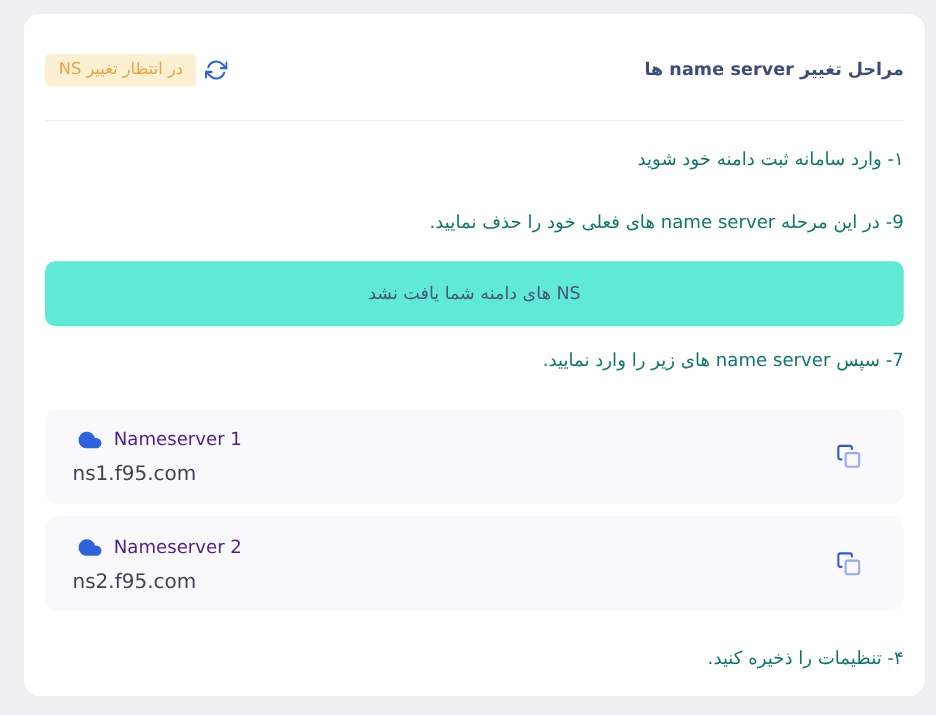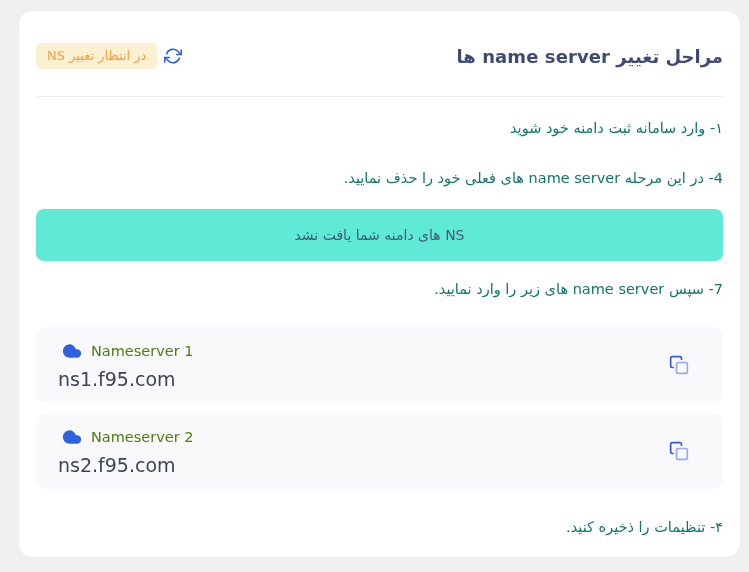--- a/index.html
+++ b/index.html
@@ -21,21 +21,21 @@
   }
   
   .header {
     margin-top: 32px;
     display: flex;
     align-items: center;
     justify-content: space-between;
     height: 26px;
   }
   .title {
-    font-size: 18px;
+    font-size: 14px;
     font-weight: 700;
     color: #3e4b78;
     letter-spacing: 0.1px;
   }
   .header-controls {
     display: flex;
     align-items: center;
     gap: 6px;
   }
   .refresh-btn {
@@ -99,25 +99,25 @@
   .ns-info { display: flex; flex-direction: column; }
   .ns-title-row {
     display: flex;
     align-items: center;
     gap: 9px;
     padding-left: 4px;
   }
   .ns-label {
     font-size: 14.5px;
     font-weight: 500;
-    color: #4d7c0f;
+    color: #4c1d95;
   }
   .ns-host {
     margin-top: 7px;
-    font-size: 19px;
+    font-size: 16px;
     color: #3f4356;
   }
   .copy-btn {
     background: none; border: none; cursor: pointer;
     width: 24px; height: 24px;
     margin-right: 10px;
     display: flex; align-items: center; justify-content: center;
     padding: 0;
   }
   .icon { display: inline-flex; }
@@ -139,21 +139,21 @@
           </svg>
         </span>
       </button>
       <span class="badge">در انتظار تغییر NS</span>
     </div>
   </div>
 
   <hr class="divider">
 
   <p class="step step-1">۱- وارد سامانه ثبت دامنه خود شوید</p>
-  <p class="step step-2">4- در این مرحله name server های فعلی خود را حذف نمایید.</p>
+  <p class="step step-2">9- در این مرحله name server های فعلی خود را حذف نمایید.</p>
 
   <div class="ns-box">
     <span>NS های دامنه شما یافت نشد</span>
   </div>
 
   <p class="step step-3">7- سپس name server های زیر را وارد نمایید.</p>
 
   <div class="ns-card ns-card-1">
     <div class="ns-info">
       <div class="ns-title-row">

